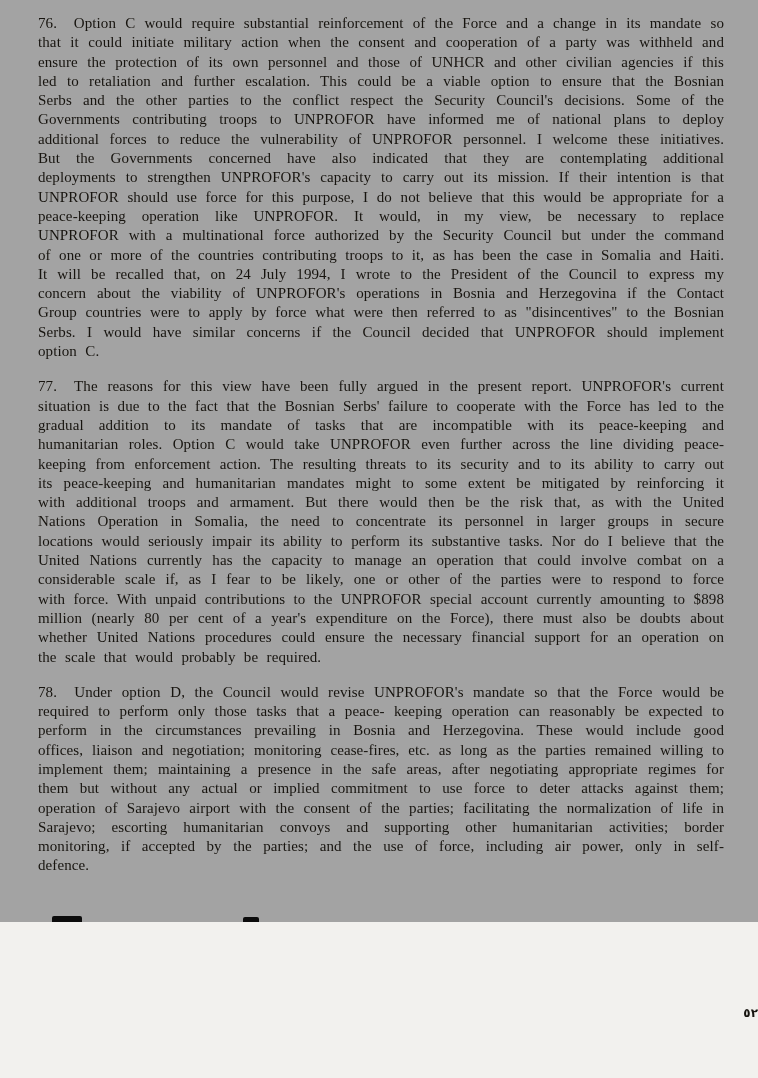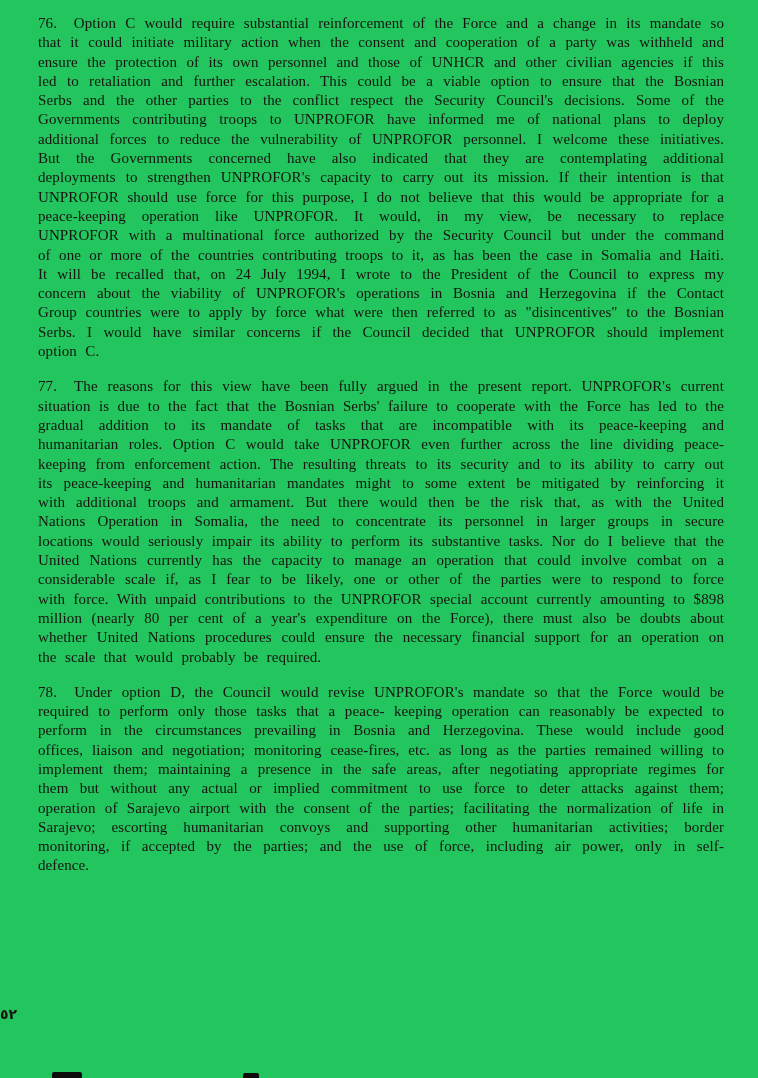--- a/index.html
+++ b/index.html
@@ -8,22 +8,22 @@
   }
   body {
     width: 758px;
     height: 1078px;
     background: #f2f1ee;
     overflow: hidden;
   }
   #page {
     position: relative;
     width: 758px;
-    height: 1078px;
-    background: #22c55e;
+    height: 922px;
+    background: #a3a3a3;
     color: #17140f;
     box-sizing: border-box;
   }
   .text-block {
     position: absolute;
     top: 14px;
     left: 38px;
     right: 34px;
   }
   .para {
@@ -33,24 +33,24 @@
     line-height: 19.3px;
     text-align: justify;
     word-spacing: 4.5px;
     letter-spacing: 0.1px;
   }
   .page-number {
     position: absolute;
     left: 0;
     right: 0;
     top: 1006px;
-    text-align: left;
+    text-align: right;
     font-family: "DejaVu Sans", sans-serif;
     font-weight: bold;
-    font-size: 14px;
+    font-size: 12px;
     color: #17140f;
   }
   .artifact {
     position: absolute;
     background: #0c0c0c;
   }
   .artifact-1 {
     left: 52px;
     bottom: 0;
     width: 30px;

